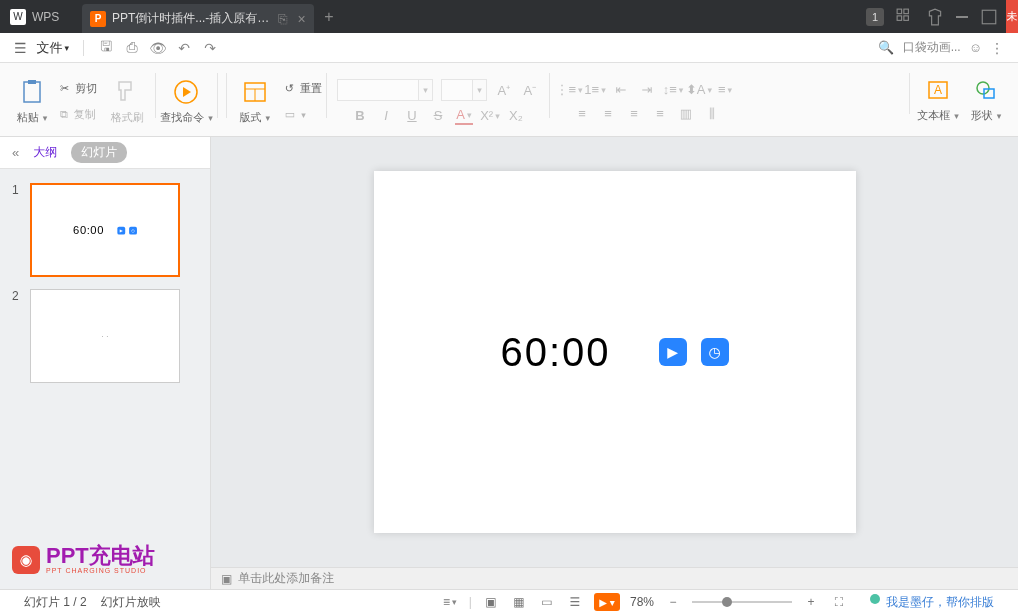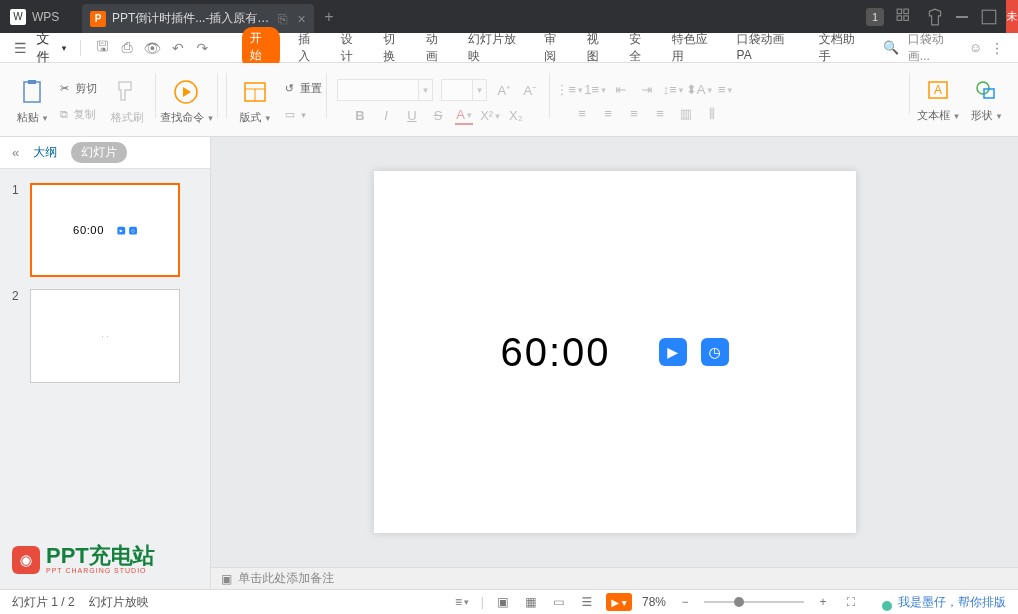--- a/index.html
+++ b/index.html
@@ -52,21 +52,21 @@
 .fontbox.size input { width: 30px; text-align: center; }
 .fmt-row { display: flex; gap: 8px; align-items: center; }
 .fmt-btn { width: 18px; height: 18px; display: flex; align-items: center; justify-content: center; color: #777; font-size: 13px; cursor: pointer; }
 .ribbon-right { position: absolute; right: 8px; top: 4px; bottom: 4px; display: flex; }
 
 
 .workarea { display: flex; height: 452px; }
 .sidebar { width: 211px; background: #eef0f2; border-right: 1px solid #ddd; }
 .side-tabs { height: 32px; display: flex; align-items: center; padding: 0 12px; gap: 14px; font-size: 12px; border-bottom: 1px solid #e2e2e2; background: #fff; }
 .side-collapse { color: #888; font-size: 13px; }
-.side-tab { color: #0369a1; }
+.side-tab { color: #6d28d9; }
 .side-tab.active { background: #bbb; color: #fff; padding: 2px 10px; border-radius: 10px; }
 .thumbs { padding: 14px 12px; }
 .thumb-row { display: flex; gap: 8px; margin-bottom: 12px; }
 .thumb-num { font-size: 12px; color: #555; width: 10px; }
 .thumb { width: 150px; height: 94px; background: #fff; border: 1px solid #ccc; position: relative; display: flex; align-items: center; justify-content: center; }
 .thumb.active { border: 2px solid #ff6b00; }
 .thumb-content { transform: scale(0.28); transform-origin: center; }
 
 
 .canvas-area { flex: 1; background: #e8eaec; display: flex; flex-direction: column; }
@@ -75,31 +75,31 @@
 .timer-row { display: flex; align-items: center; gap: 48px; }
 .timer-text { font-size: 40px; font-weight: 400; letter-spacing: 2px; }
 .timer-btns { display: flex; gap: 14px; }
 .tbtn { width: 28px; height: 28px; background: #2784ff; border-radius: 6px; display: flex; align-items: center; justify-content: center; color: #fff; font-size: 14px; }
 .notes { height: 22px; background: #f0f0f0; border-top: 1px solid #ddd; font-size: 12px; color: #888; padding: 2px 10px; display: flex; align-items: center; }
 
 
 .watermark { position: absolute; bottom: 40px; left: 12px; display: flex; align-items: center; gap: 6px; }
 .wm-logo { width: 28px; height: 28px; background: #e74c3c; border-radius: 6px; display: flex; align-items: center; justify-content: center; color: #fff; font-size: 15px; }
 .wm-text { font-family: sans-serif; }
-.wm-big { font-size: 22px; font-weight: bold; color: #15803d; line-height: 1; }
+.wm-big { font-size: 22px; font-weight: bold; color: #a21caf; line-height: 1; }
 .wm-small { font-size: 7px; color: #e74c3c; letter-spacing: 1px; }
 
 
-.status { height: 25px; background: #fff; border-top: 1px solid #ddd; display: flex; align-items: center; padding: 0 12px; font-size: 12px; color: #555; gap: 14px; }
+.status { height: 25px; background: #fff; border-top: 1px solid #ddd; display: flex; align-items: center; padding: 0 24px; font-size: 12px; color: #555; gap: 14px; }
 .status .mid { margin-left: auto; display: flex; align-items: center; gap: 10px; }
 .status .play { width: 26px; height: 18px; background: #ff6b00; border-radius: 3px; color: #fff; display: flex; align-items: center; justify-content: center; font-size: 10px; }
 .zoom-slider { width: 100px; height: 2px; background: #ccc; position: relative; }
 .zoom-slider .knob { width: 10px; height: 10px; background: #888; border-radius: 50%; position: absolute; top: -4px; left: 30%; }
 .st-ico { width: 18px; height: 18px; display: flex; align-items: center; justify-content: center; color: #777; }
-.assist { color: #3a7fd6; margin-left: 12px; display: flex; align-items: flex-end; gap: 6px; }
+.assist { color: #3a7fd6; margin-left: 12px; display: flex; align-items: flex-start; gap: 6px; }
 .assist-dot { width: 10px; height: 10px; background: #4cc2a5; border-radius: 50%; }
 </style>
 </head>
 <body>
 
 <div class="titlebar">
   <div class="wps-tab">
     <span class="icon">W</span>
     <span>WPS</span>
   </div>
@@ -135,34 +135,20 @@
     <span class="file-lbl">
         <span>文件</span>
         <span style="font-size:9px;margin-left:2px;">▾</span>
       </span>
     <div class="sep-v"></div>
     <span class="qico">🖫</span>
     <span class="qico">⎙</span>
     <span class="qico">👁</span>
     <span class="qico">↶</span>
     <span class="qico">↷</span>
-  </div>
-  <div class="tabs">
-    <span class="tab active">开始</span>
-    <span class="tab">插入</span>
-    <span class="tab">设计</span>
-    <span class="tab">切换</span>
-    <span class="tab">动画</span>
-    <span class="tab">幻灯片放映</span>
-    <span class="tab">审阅</span>
-    <span class="tab">视图</span>
-    <span class="tab">安全</span>
-    <span class="tab">特色应用</span>
-    <span class="tab">口袋动画 PA</span>
-    <span class="tab">文档助手</span>
   </div>
   <div class="search-area">
     <span style="font-size:13px;">🔍</span>
     <span class="search-ph">口袋动画...</span>
     <span style="font-size:13px;">☺</span>
     <span class="dots">⋮</span>
   </div>
 </div>
 
 <div class="ribbon">

